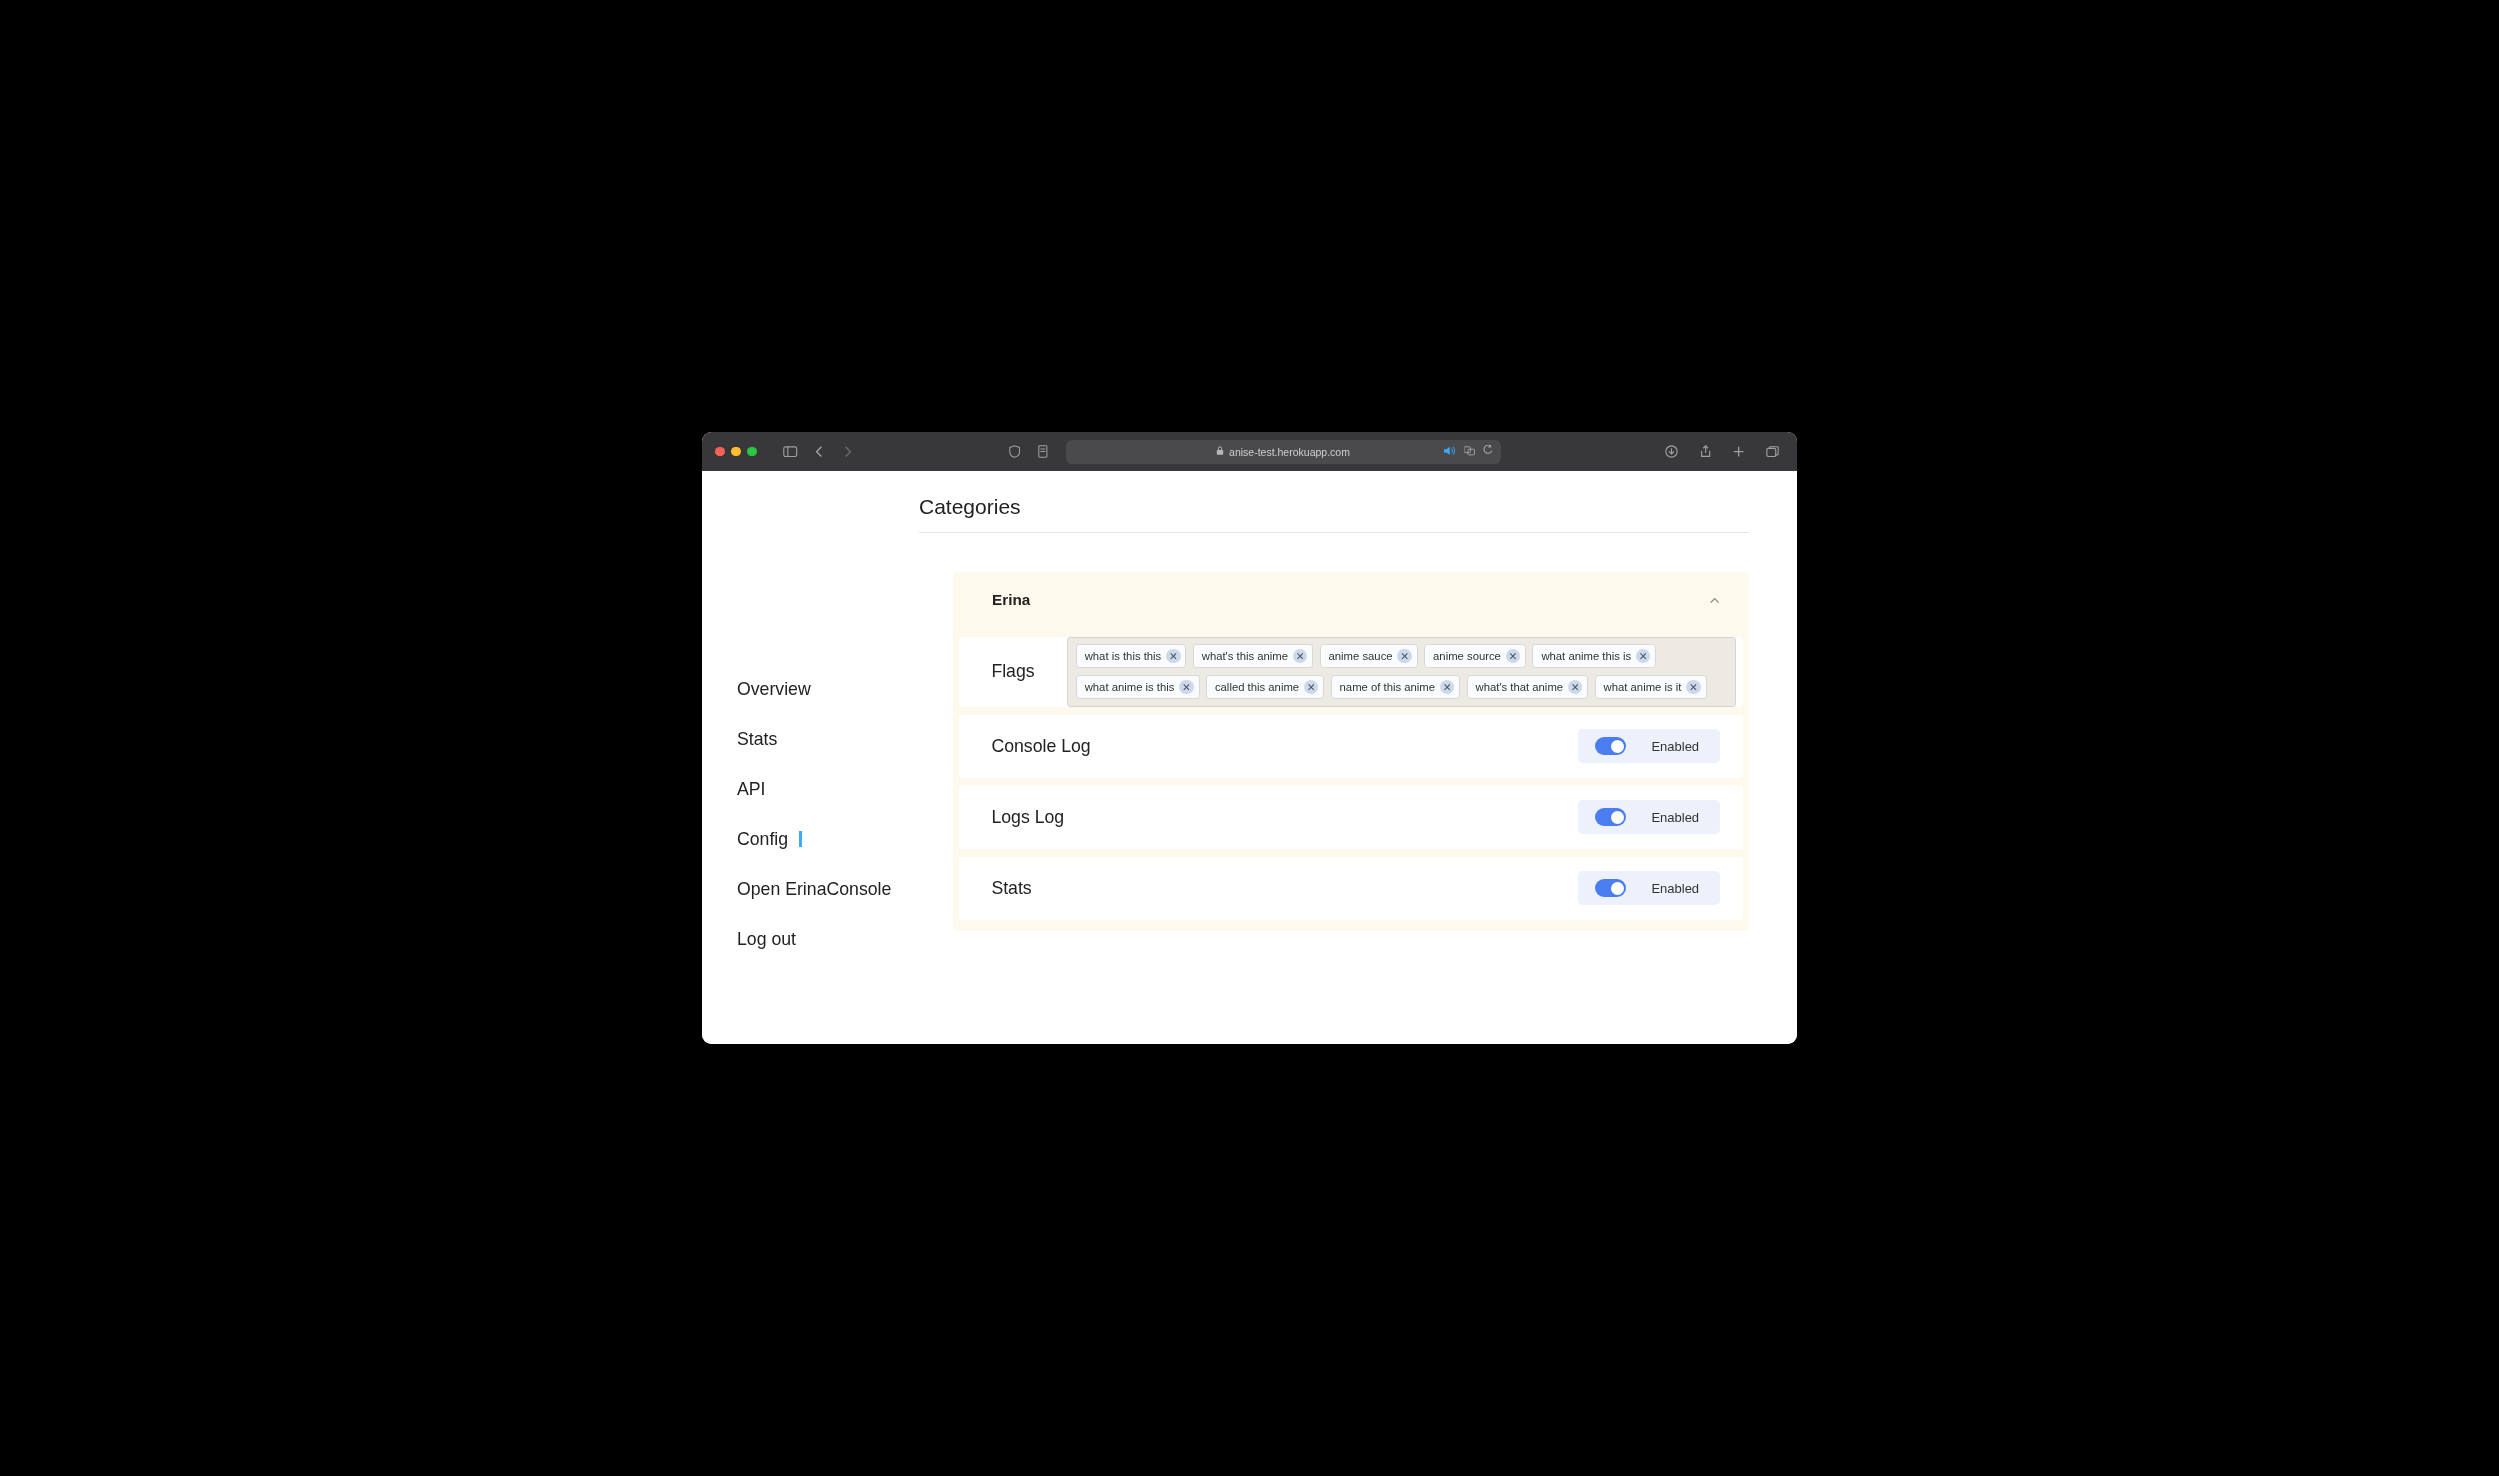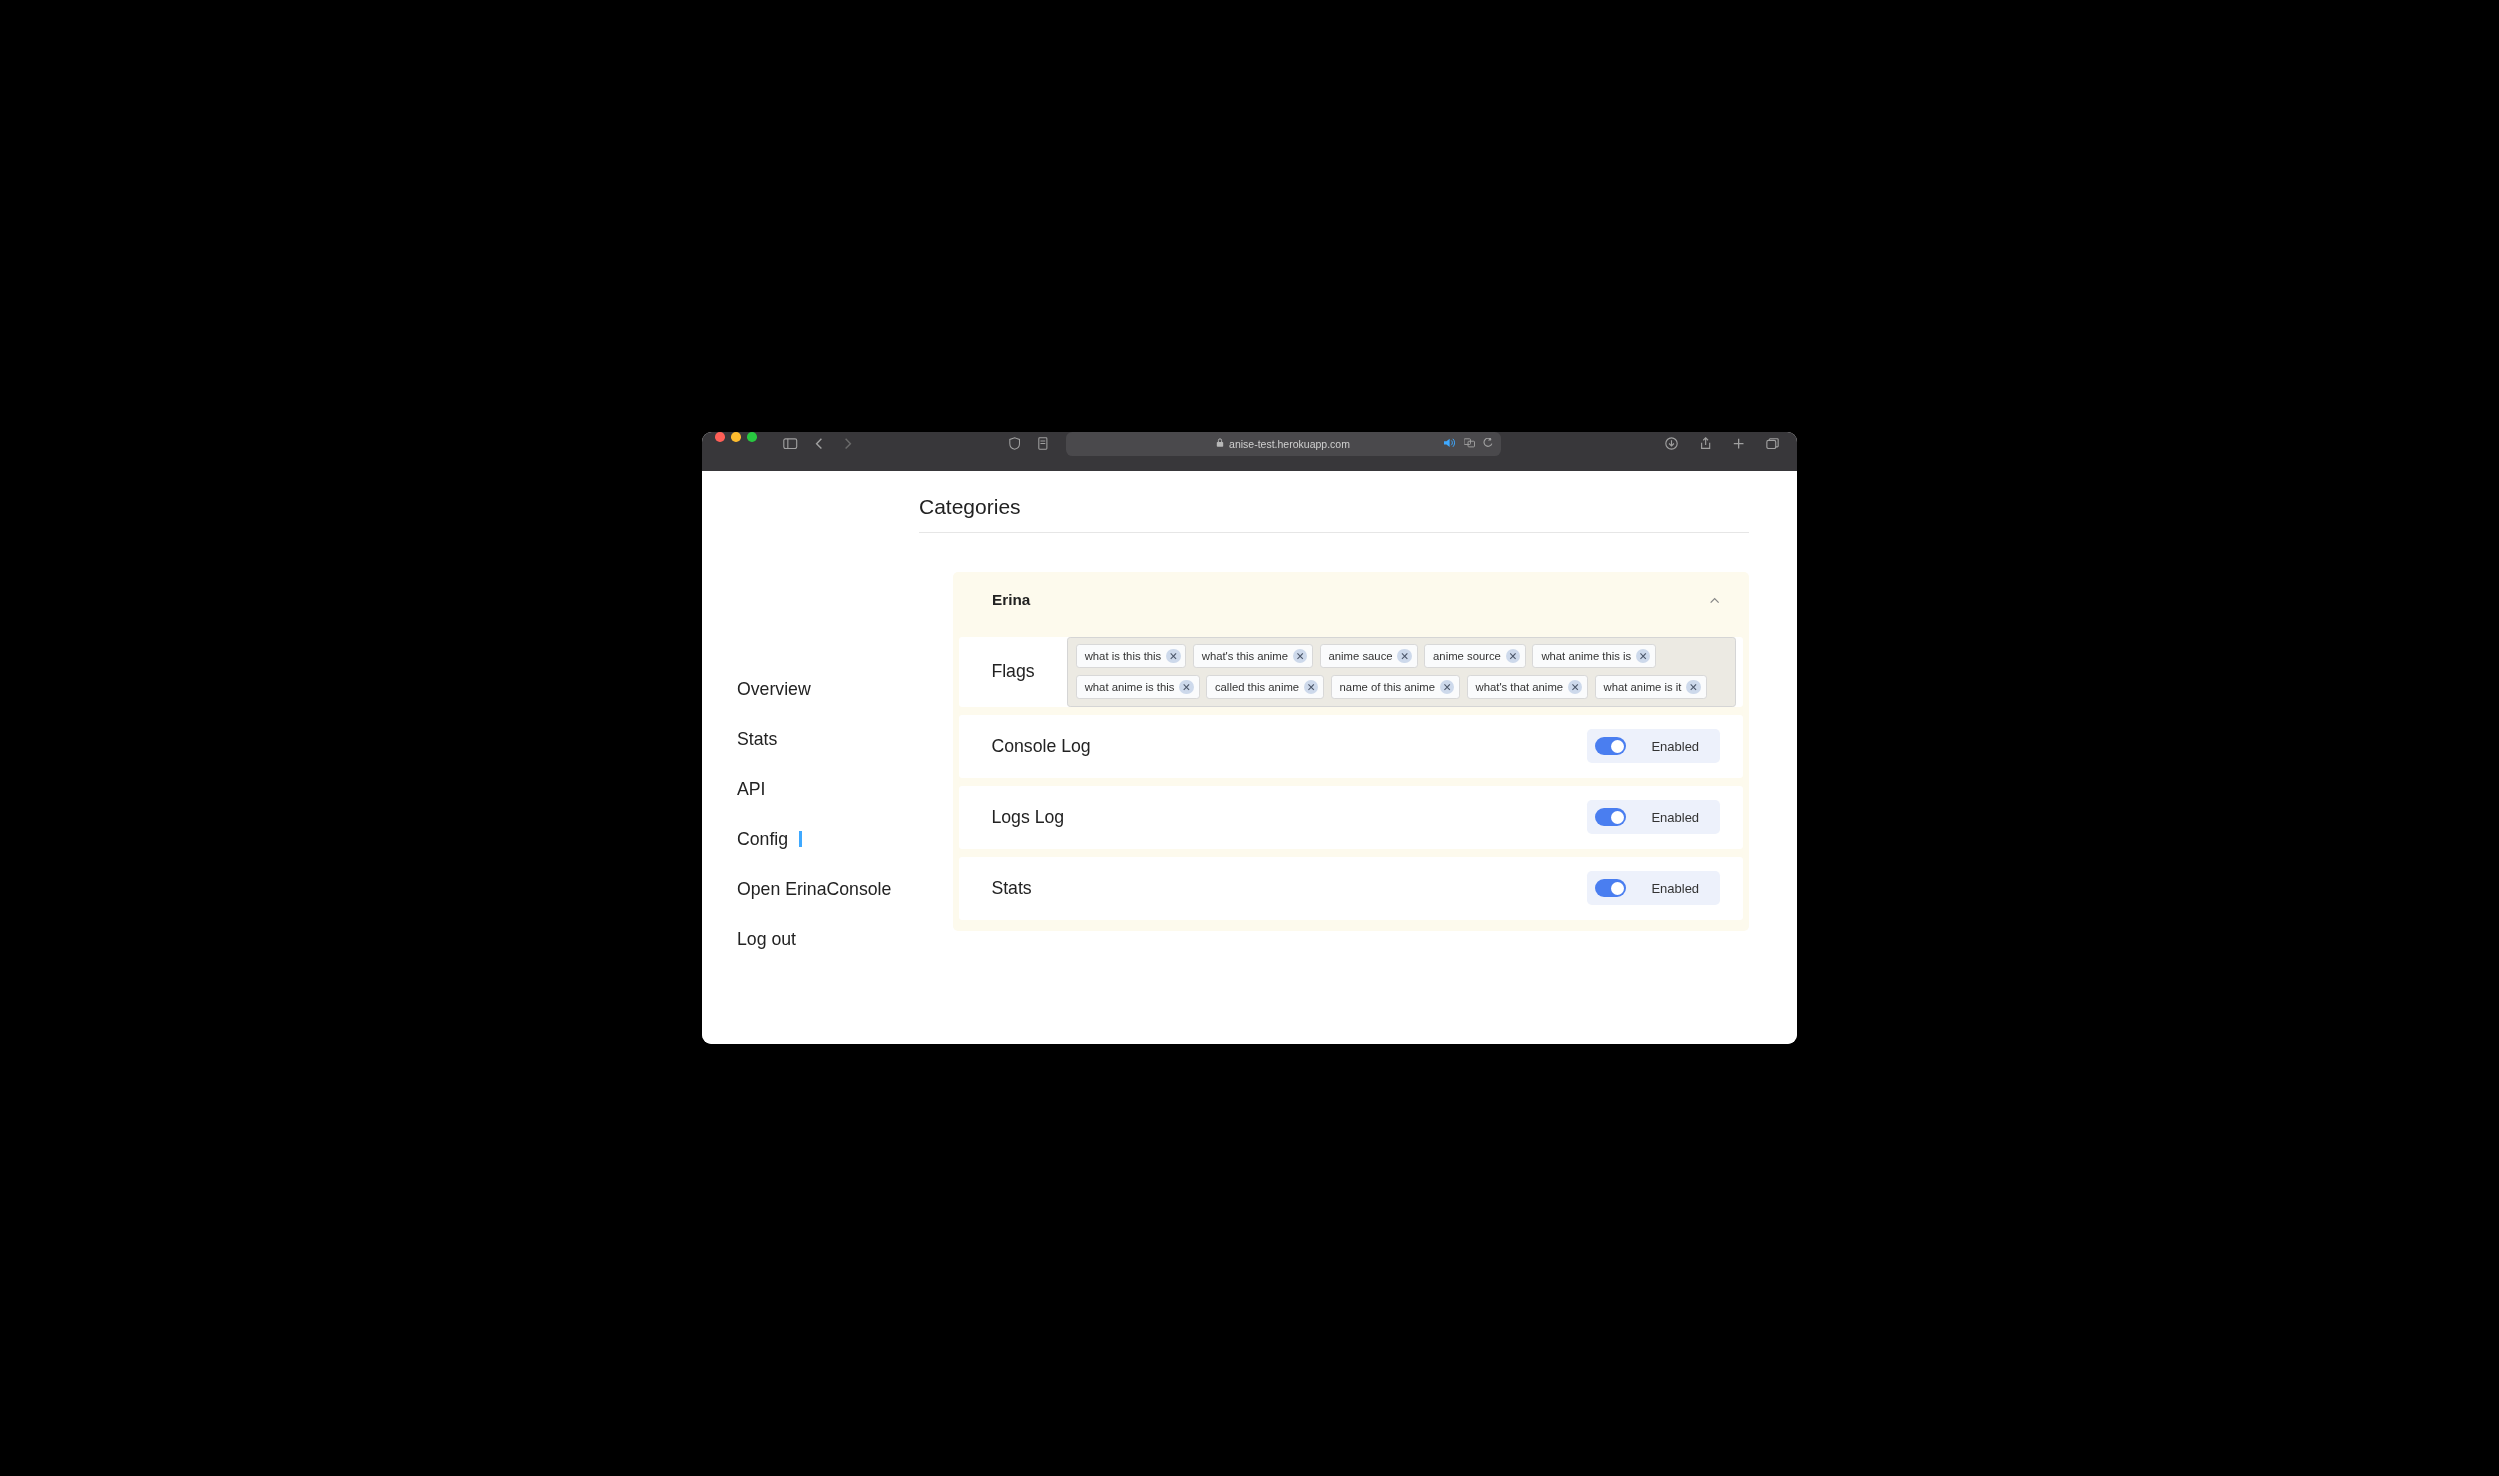--- a/index.html
+++ b/index.html
@@ -22,20 +22,21 @@
       width: 1095px;
       height: 612px;
       overflow: hidden;
       display: flex;
       flex-direction: column;
     }
     .titlebar {
       background: #38373a;
       height: 39px;
       display: flex;
+      align-items: center;
       padding: 0 13px;
       gap: 6.4px;
     }
     .traffic-lights {
       display: flex;
       gap: 6.4px;
       margin-right: 16px;
     }
     .traffic-light {
       width: 9.7px;
@@ -197,21 +198,21 @@
       display: flex;
       align-items: center;
       justify-content: center;
       cursor: pointer;
       font-size: 10.5px;
       line-height: 1;
     }
     .toggle-wrap {
       background: #edf1fb;
       border-radius: 4.8px;
-      padding: 8px 21px 8px 8px;
+      padding: 8px 21px 8px 17px;
       display: flex;
       align-items: center;
       gap: 25px;
     }
     .toggle {
       width: 31px;
       height: 17.7px;
       background: #4a7ef0;
       border-radius: 17.7px;
       position: relative;

